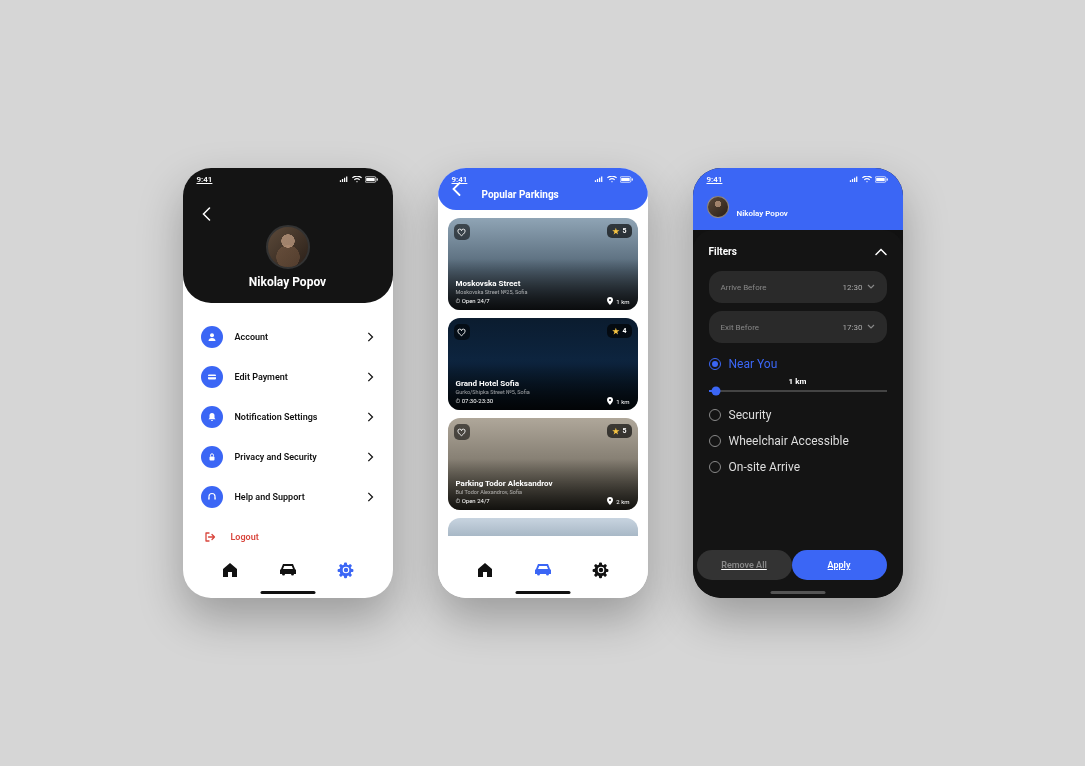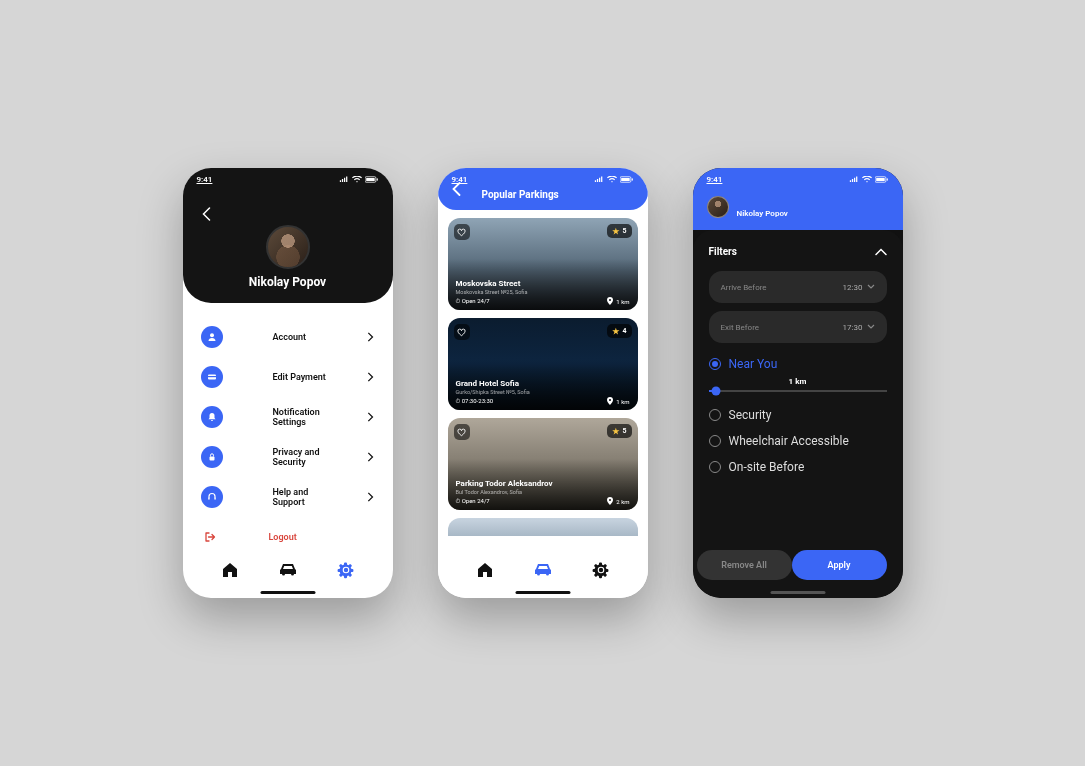--- a/index.html
+++ b/index.html
@@ -62,21 +62,20 @@
     margin-bottom: 6px;
     overflow: hidden;
     position: relative;
   }
   .avatar-lg::after{content:'';position:absolute;inset:0;background:radial-gradient(circle at 50% 35%,rgba(220,180,150,.6) 0 20%,transparent 21%),radial-gradient(circle at 50% 75%,rgba(150,110,80,.35) 0 32%,transparent 33%);}
   .p1-name { font-size: 12px; font-weight: 700; }
   .p1-menu { padding: 14px 18px 0 18px; }
   .menu-row {
     display: flex; align-items: center;
     height: 40px;
-    gap: 38px;
   }
   .menu-icon {
     width: 22px; height: 22px; border-radius: 50%;
     background: #3b66f5;
     display: flex; align-items: center; justify-content: center;
     flex-shrink: 0;
     color:#fff;
   }
   .menu-label { font-size: 9px; font-weight: 600; color: #111; margin-left: 12px; flex: 1; }
   .menu-chev { width: 10px; height: 10px; }
@@ -162,21 +161,21 @@
   .opt-row{display:flex;align-items:center;gap:8px;height:26px;font-size:12px;color:#ddd;}
   .radio{width:12px;height:12px;border:1.5px solid #888;border-radius:50%;display:flex;align-items:center;justify-content:center;flex-shrink:0;}
   .radio.checked{border-color:#3b66f5;}
   .radio.checked::after{content:'';width:6px;height:6px;background:#3b66f5;border-radius:50%;}
   .slider-line{height:1.5px;background:#444;position:relative;margin:2px 0 10px 0;}
   .slider-fill{position:absolute;left:0;top:0;bottom:0;width:4%;background:#3b66f5;}
   .slider-thumb{position:absolute;left:4%;top:50%;transform:translate(-50%,-50%);width:9px;height:9px;border-radius:50%;background:#3b66f5;}
   .slider-val{font-size:8px;font-weight:700;text-align:center;margin-bottom:4px;}
   .opt-near{color:#3b66f5;margin-top:6px;}
 
-  .p3-actions{position:absolute;bottom:18px;left:4px;right:16px;display:flex;}
+  .p3-actions{position:absolute;bottom:18px;left:4px;right:16px;display:flex;text-decoration:underline;}
   .btn{flex:1;height:30px;border-radius:15px;display:flex;align-items:center;justify-content:center;font-size:9px;font-weight:600;}
   .btn.remove{background:#333;color:#888;}
   .btn.apply{background:#3b66f5;color:#fff;}
 </style>
 </head>
 <body>
 
 <div class="phone">
   <div class="status-bar">
     <span>9:41</span>
@@ -476,21 +475,21 @@
     <div class="opt-row">
       <span class="radio"></span>
       <span>Security</span>
     </div>
     <div class="opt-row">
       <span class="radio"></span>
       <span>Wheelchair Accessible</span>
     </div>
     <div class="opt-row">
       <span class="radio"></span>
-      <span>On-site Before</span>
+      <span>On-site Arrive</span>
     </div>
     <div class="p3-actions">
       <div class="btn remove">Remove All</div>
       <div class="btn apply">Apply</div>
     </div>
   </div>
   <div class="home-ind"></div>
 </div>
 
 </body></html>

